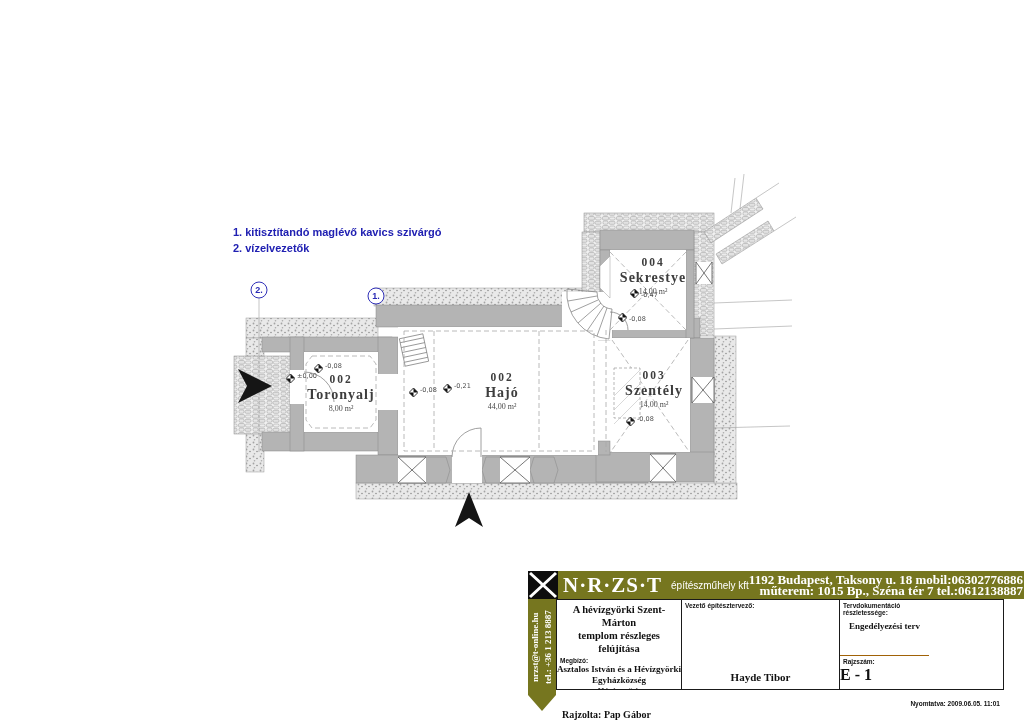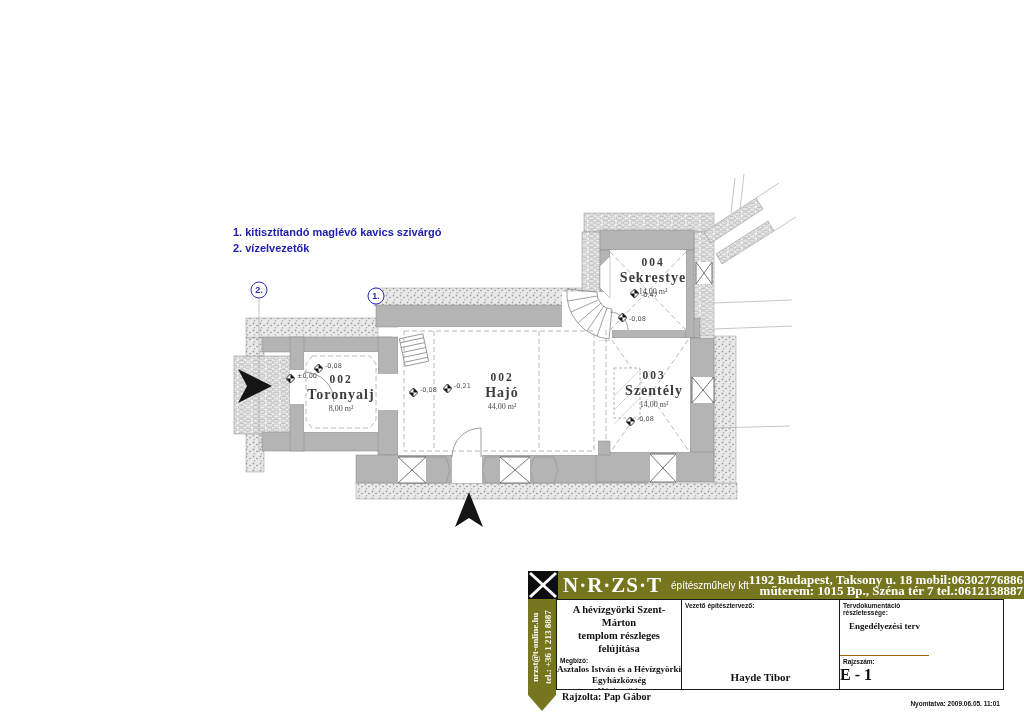--- a/index.html
+++ b/index.html
@@ -50,21 +50,21 @@
   .city{text-align:center;font:9px/11px "Liberation Serif",serif;color:#222;}
   .cell3{display:flex;flex-direction:column;justify-content:space-between;}
   .bigval{font:bold 15px "Liberation Serif",serif;color:#111;padding:0 0 0 4px;}
   .scaleval{font:bold 14px "Liberation Serif",serif;color:#111;padding:0 0 3px 4px;}
   .cell4{display:flex;flex-direction:column;}
   .c4top{flex:1;border-bottom:1px solid #a16207;}
   .detail{text-align:center;font:bold 9px/10px "Liberation Serif",serif;color:#111;
           margin-top:5px;padding:0 6px;}
   .c4bot{flex:0 0 33px;}
   .dnum{text-align:left;font:bold 16px "Liberation Serif",serif;color:#111;margin-top:1px;}
-  .drawn{position:absolute;left:34px;top:120px;font:bold 10px "Liberation Serif",serif;color:#111;}
+  .drawn{position:absolute;left:34px;top:138px;font:bold 10px "Liberation Serif",serif;color:#111;}
   .printed{position:absolute;right:2px;top:129px;font:bold 6.5px "Liberation Sans",sans-serif;color:#111;}
 </style>
 </head>
 <body>
 
 <svg id="plan-svg" width="1024" height="724" viewBox="0 0 1024 724" xmlns="http://www.w3.org/2000/svg">
   <defs>
     <pattern id="stip" width="7" height="7" patternUnits="userSpaceOnUse">
       <rect width="7" height="7" fill="#e9e9e9"></rect>
       <circle cx="1.5" cy="1.5" r="0.9" fill="#a3a3a3"></circle>

